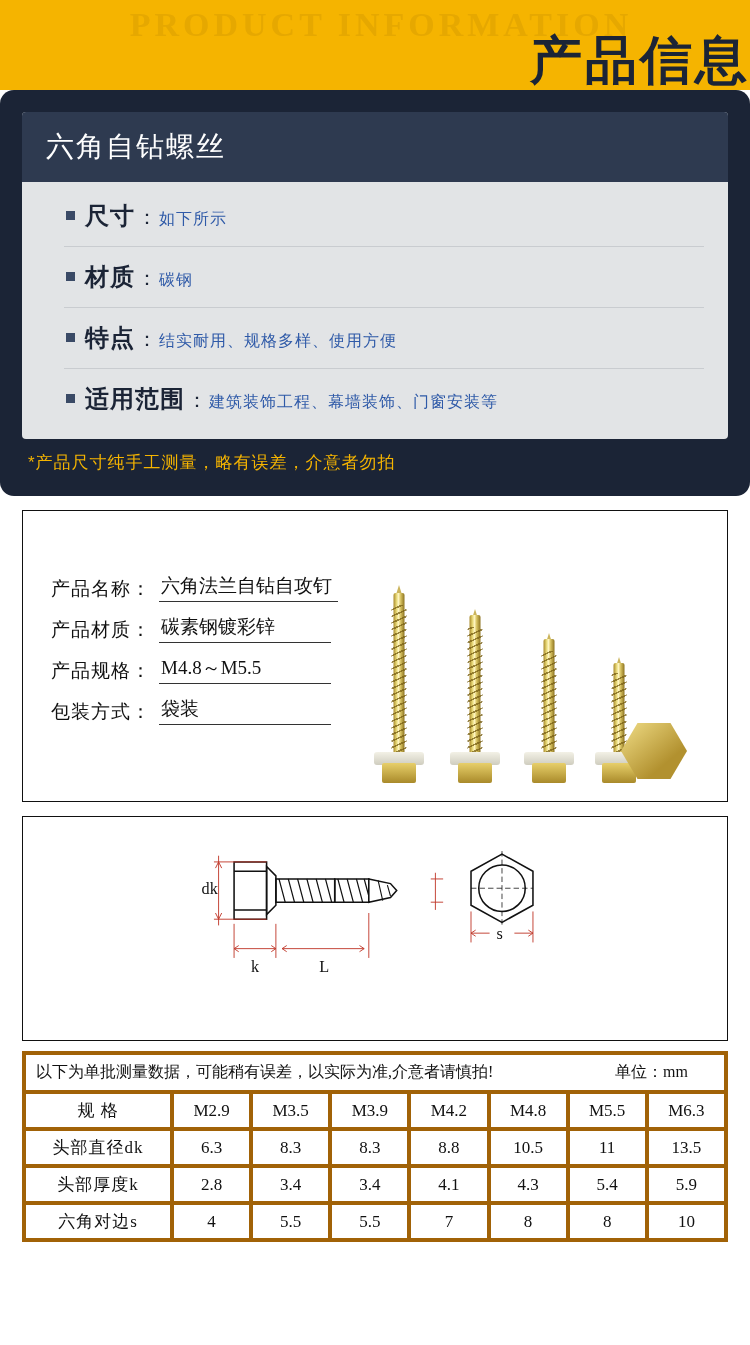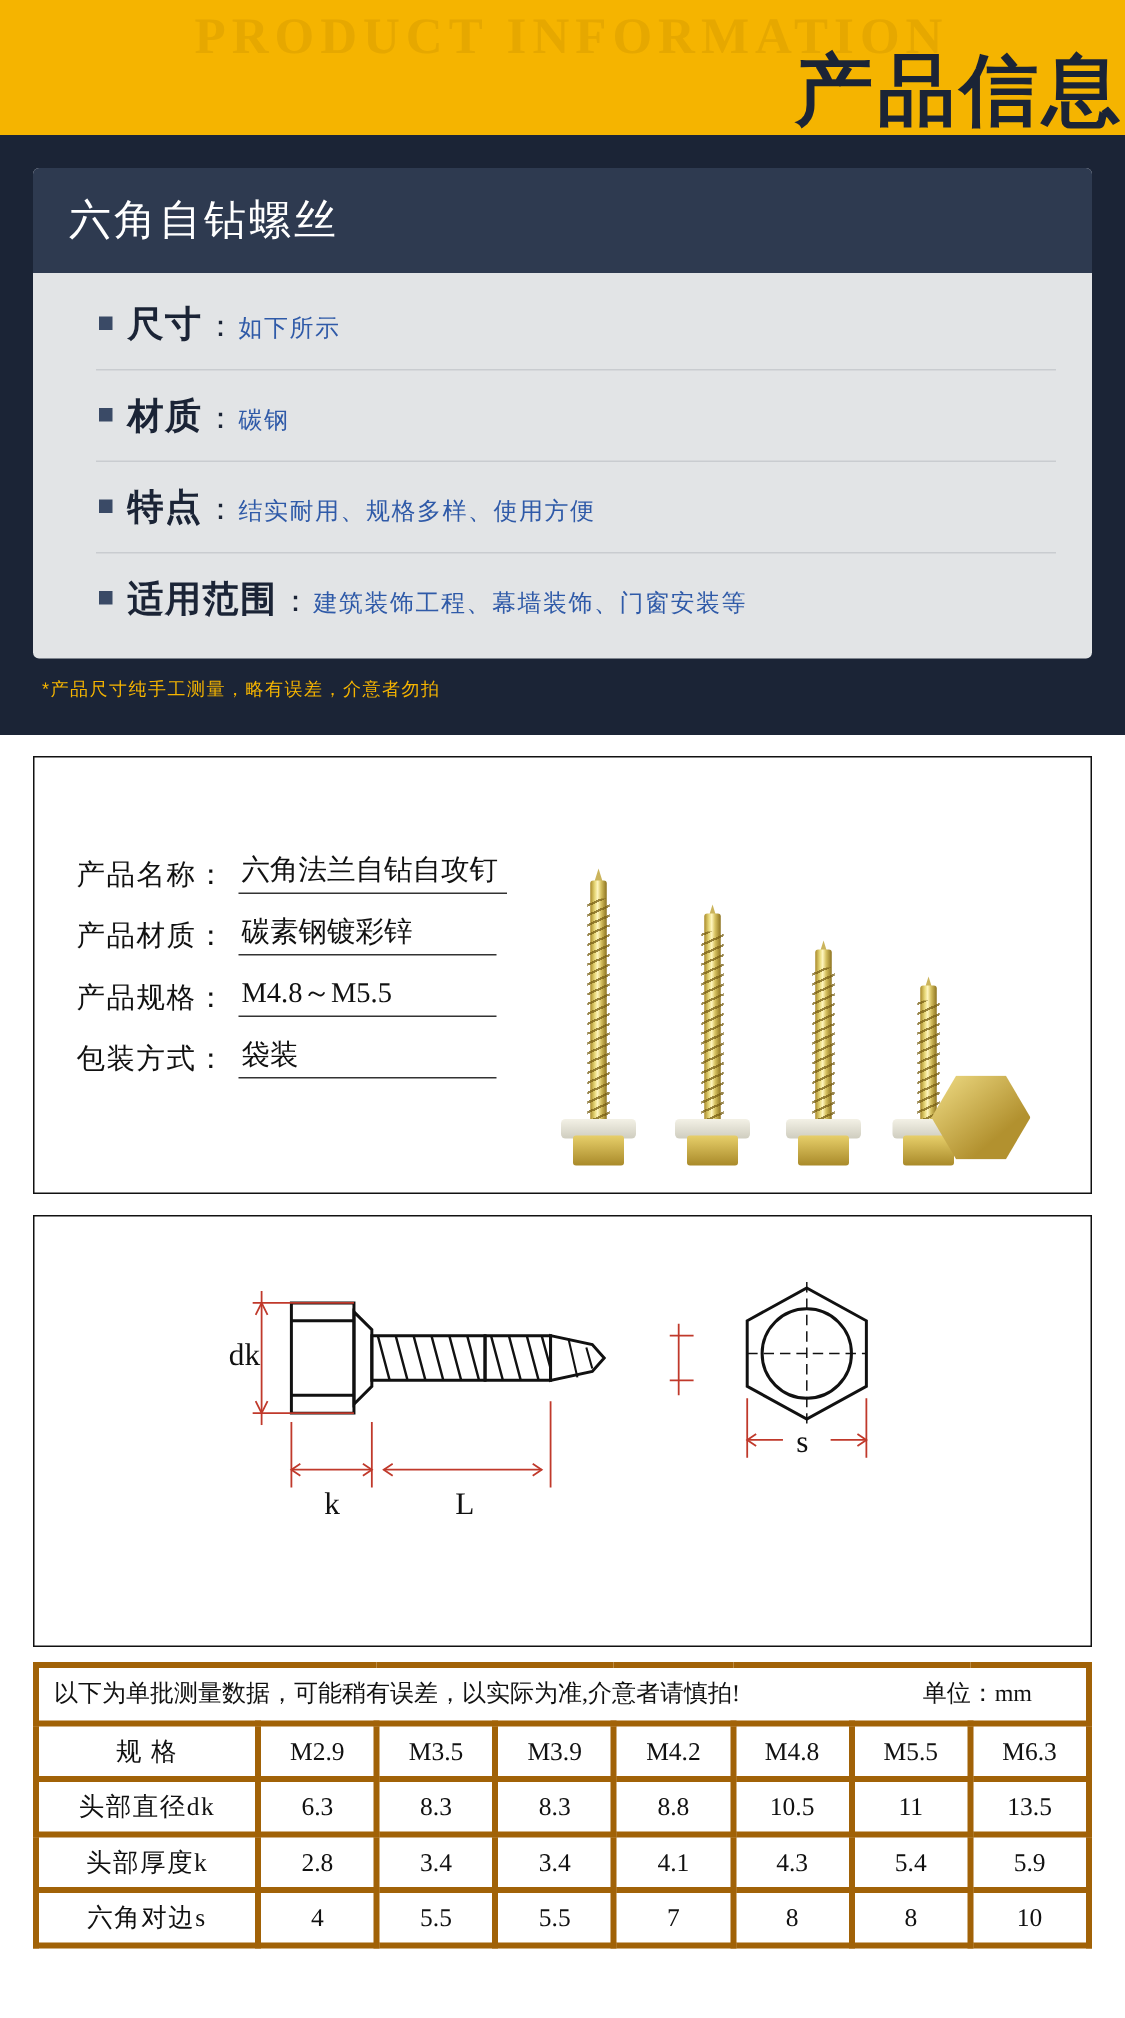--- a/index.html
+++ b/index.html
@@ -38,20 +38,21 @@
     font-weight:bold;
     color:#1b2436;
     letter-spacing:3px;
   }
 
   
   .dark-section {
     background:#1b2436;
     padding:22px 22px 10px 22px;
     position:relative;
+    border-radius:14px;
   }
   .card {
     background:#e2e4e6;
     border-radius:4px;
     overflow:hidden;
   }
   .card-head {
     background:#2e3a50;
     color:#ffffff;
     font-size:28px;
@@ -82,21 +83,21 @@
     white-space:nowrap;
   }
   .spec-colon { font-size:20px; color:#1b2436; margin:0 2px; }
   .spec-value {
     font-size:16px;
     color:#2f5aa8;
     letter-spacing:1px;
   }
   .note {
     color:#f5b400;
-    font-size:12px;
+    font-size:17px;
     padding:12px 4px 12px 6px;
     letter-spacing:1px;
   }
 
   
   .panel {
     margin:14px 22px 0 22px;
     border:1px solid #111;
     background:#fff;
     position:relative;
@@ -164,21 +165,21 @@
     border-radius:2px;
   }
   .hexbig {
     position:absolute; bottom:4px; right:0;
     width:66px;height:56px;
     background:linear-gradient(140deg,#f0dd86,#b2912f 70%);
     clip-path:polygon(25% 0,75% 0,100% 50%,75% 100%,25% 100%,0 50%);
   }
 
   
-  .panel-draw { height:288px; }
+  .panel-draw { height:225px; }
   svg.draw { display:block; width:100%; height:100%; }
 
   
   .table-wrap { margin:10px 22px 0 22px; }
   table.dim {
     width:100%;
     border-collapse:collapse;
     font-size:17px;
     color:#111;
     font-family:"Liberation Serif", serif;

